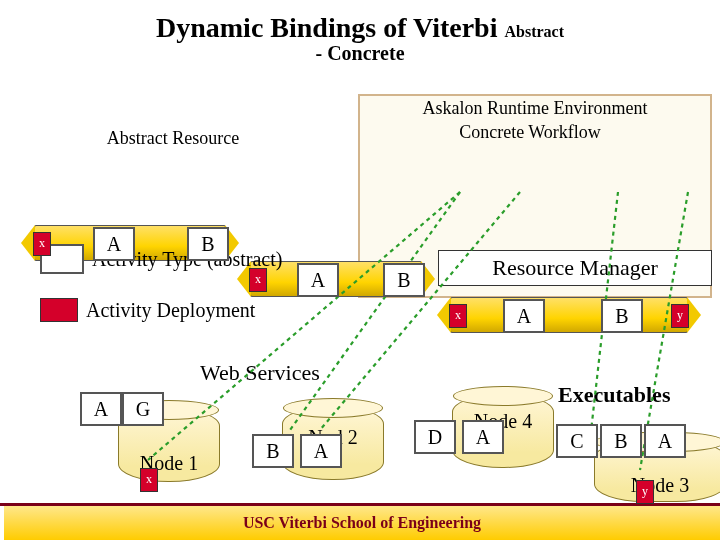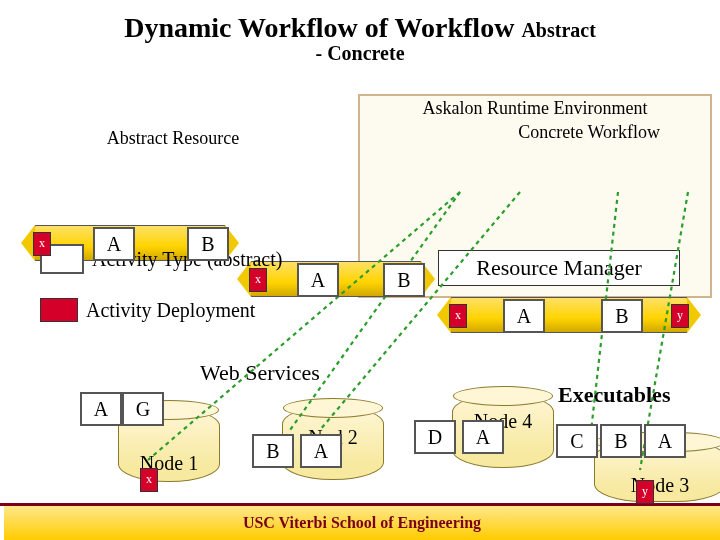--- a/index.html
+++ b/index.html
@@ -85,21 +85,21 @@
   }
   .legend-box-red {
     width: 36px; height: 22px; background: #d4002a; border: 1px solid #333;
   }
   .rm-box {
     width: 240px;
     background: #fff;
     border: 1.5px solid #333;
     text-align: center;
     font-size: 22px;
-    padding: 4px 0;
+    padding: 4px 16px;
   }
   .node-cyl {
     position: absolute;
     width: 100px; height: 72px;
     background: linear-gradient(#fff6d6, #f7e9a0 80%);
     border: 1.5px solid #8a7a2a;
     border-radius: 50px / 18px;
     margin-left: 38px;
   }
   .node-cyl::before {
@@ -139,30 +139,30 @@
     left: 0; top: 0;
     width: 720px; height: 540px;
     pointer-events: none;
     z-index: 1;
   }
 </style>
 </head>
 <body>
 
 <div class="title">
-  <span>Dynamic Workflow of Workflow</span>
-  <span style="font-size:20px">Abstract</span>
+  <span>Dynamic Bindings of Viterbi</span>
+  <span style="font-size:16px">Abstract</span>
 </div>
 <div class="subtitle">- Concrete</div>
 
 <div class="abs runtime-box"></div>
 
 <div class="abs section-label" style="left:370px; top:98px; width:330px;">Askalon Runtime Environment</div>
 <div class="abs section-label" style="left:58px; top:128px; width:230px;">Abstract Resource</div>
-<div class="abs section-label" style="left:400px; top:122px; width:260px;text-align:right;">Concrete Workflow</div>
+<div class="abs section-label" style="left:400px; top:122px; width:260px;">Concrete Workflow</div>
 
 <div class="abs pipe" style="left:34px; top:160px; width:190px;">
   <div class="slot" style="left:-2px; top:6px;">x</div>
   <div class="activity" style="left:58px; top:1px;">A</div>
   <div class="activity" style="left:152px; top:1px;">B</div>
 </div>
 
 <div class="abs pipe" style="left:250px; top:160px; width:170px;">
   <div class="slot" style="left:-2px; top:6px;">x</div>
   <div class="activity" style="left:46px; top:1px;">A</div>

